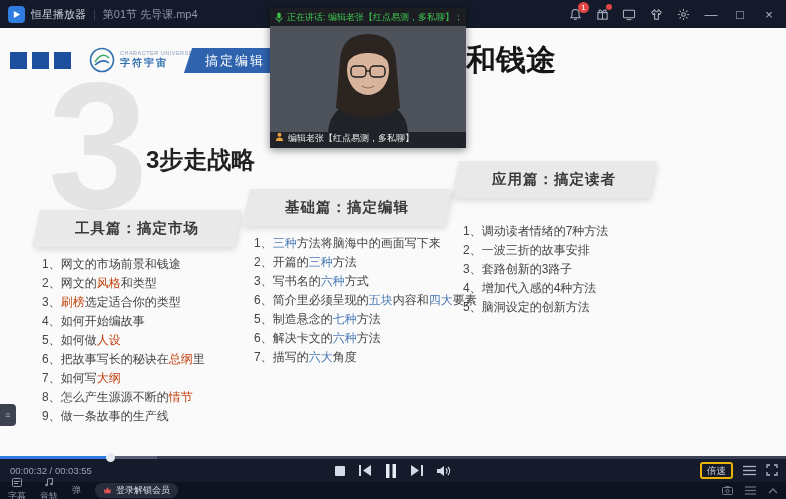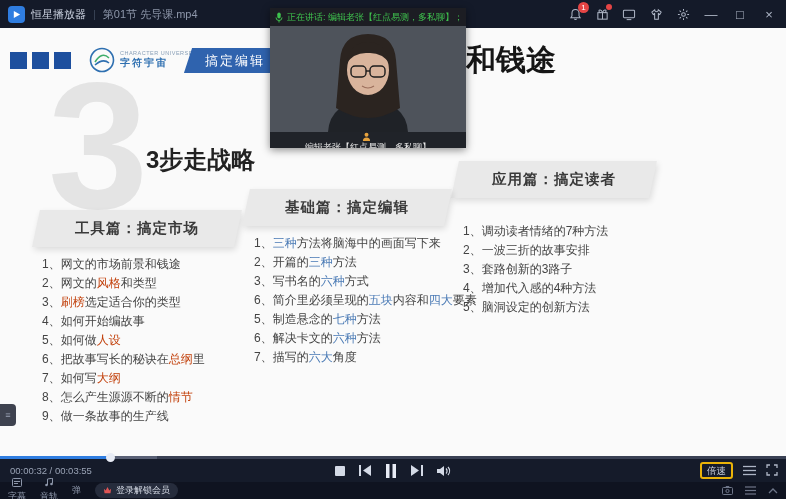--- a/index.html
+++ b/index.html
@@ -60,21 +60,21 @@
 
   
   .webcam { position:absolute; left:270px; top:8px; width:196px; height:140px; z-index:60;
     background:#474c54; box-shadow:0 2px 8px rgba(0,0,0,.45); }
   .speak-bar { position:absolute; top:0; left:0; right:0; height:18px; background:rgba(18,20,24,.82);
     display:flex; align-items:center; padding:0 5px; overflow:hidden; }
   .speak-bar svg { flex:none; margin-right:4px; }
   .speak-txt { font-size:9px; color:#3ec24e; white-space:nowrap; }
   .cam-video { position:absolute; top:18px; left:0; width:196px; height:106px; }
   .name-bar { position:absolute; bottom:0; left:0; right:0; height:16px; background:rgba(12,14,18,.65);
-    display:flex; align-items:center; padding:0 5px; overflow:hidden;flex-direction:column; }
+    display:flex; align-items:flex-start; padding:0 5px; overflow:hidden; }
   .name-bar svg { flex:none; margin-right:4px; }
   .name-txt { font-size:9px; color:#e8e8e8; white-space:nowrap; }
 
   
   .side-handle { position:absolute; left:0; top:404px; width:16px; height:22px;
     background:rgba(28,33,48,.85); border-radius:0 4px 4px 0; z-index:30;
     display:flex; align-items:center; justify-content:center; color:#9aa3b5; font-size:9px; cursor:pointer; }
 
   
   .footer { position:absolute; left:0; right:0; bottom:0; height:43px; background:#151b2a; z-index:40; }

